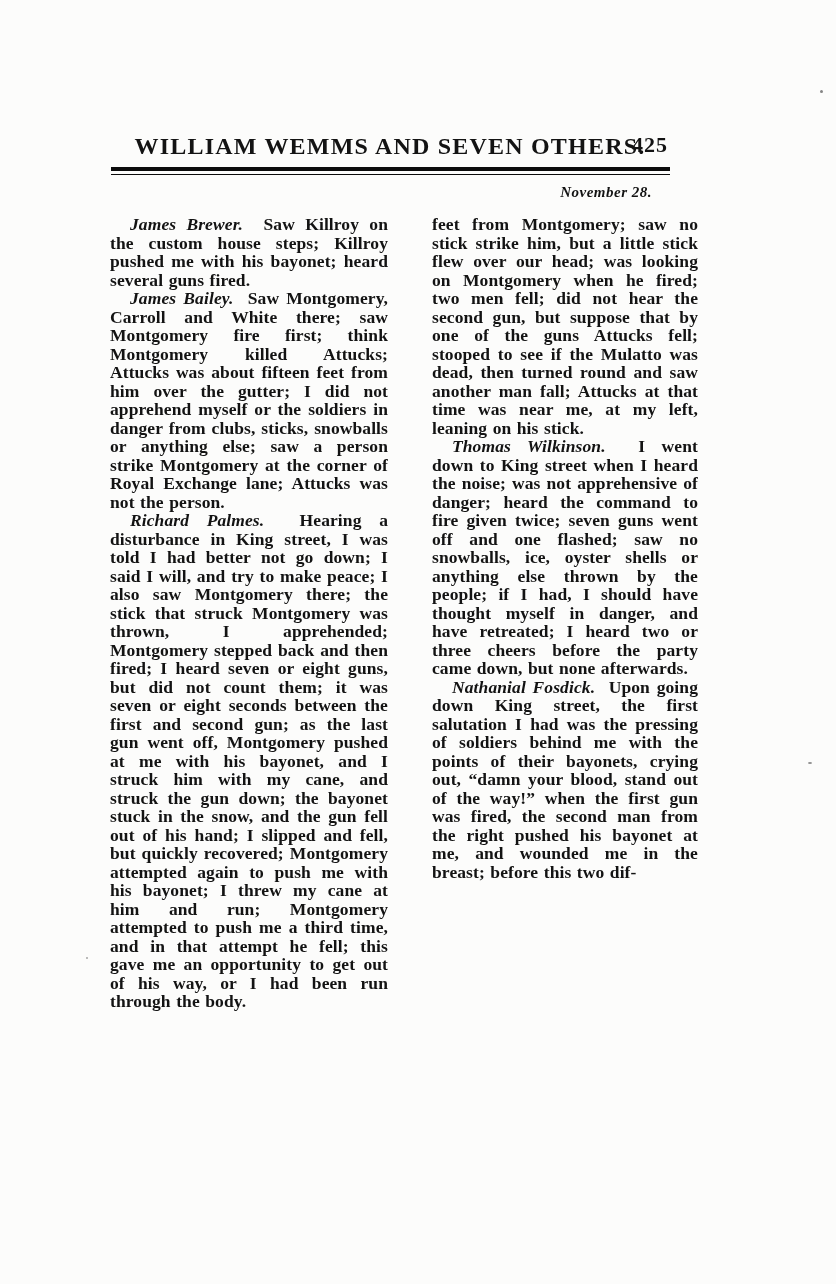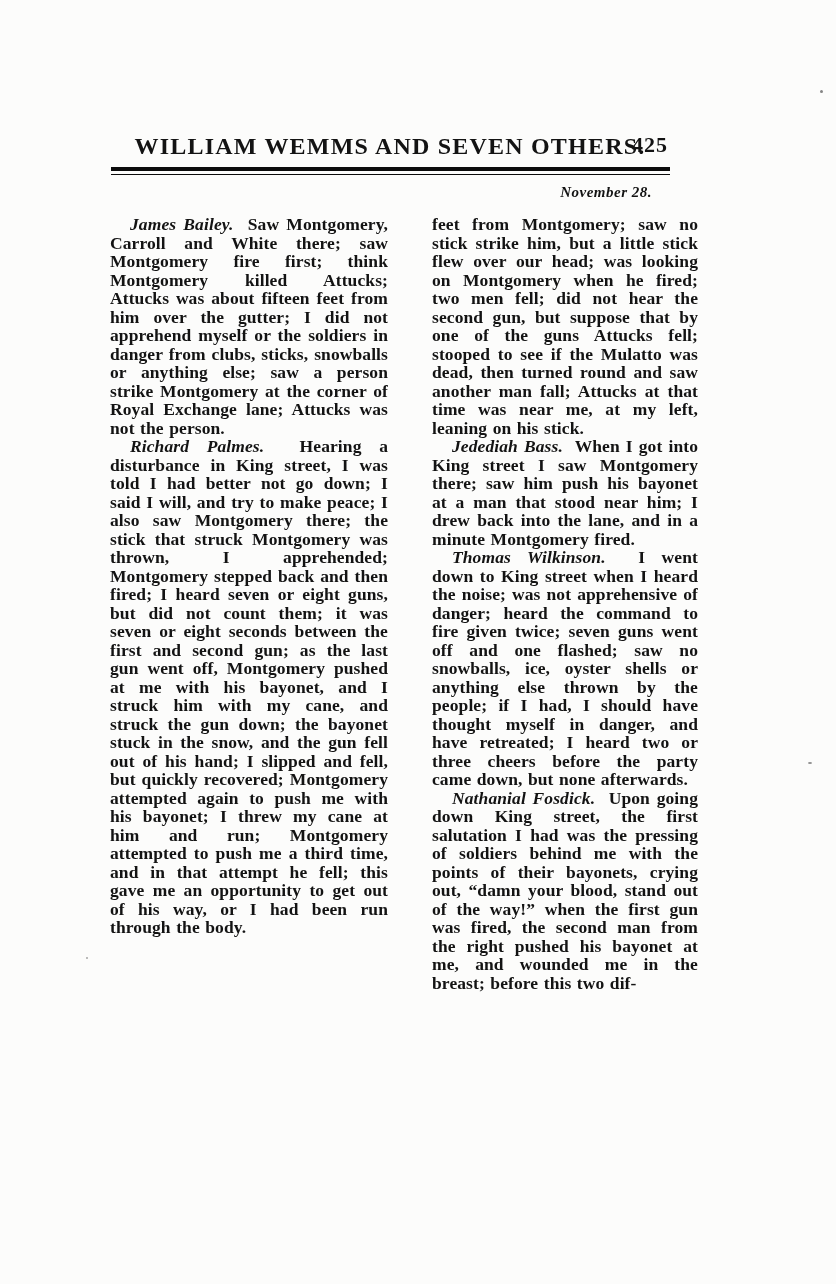--- a/index.html
+++ b/index.html
@@ -73,26 +73,26 @@
   <div class="running-header">
     <span class="header-title">WILLIAM WEMMS AND SEVEN OTHERS.</span>
     <span class="page-number">425</span>
   </div>
 
   <div class="header-rule"></div>
 
   <div class="date-heading">November 28.</div>
 
   <div class="col col-left">
+      <p class="para"><span class="speaker">James Brewer.</span>&nbsp; Saw Killroy on the custom house steps; Killroy pushed me with his bayonet; heard several guns fired.</p>
       <p class="para"><span class="speaker">James Bailey.</span>&nbsp; Saw Montgomery, Carroll and White there; saw Montgomery fire first; think Montgomery killed Attucks; Attucks was about fifteen feet from him over the gutter; I did not apprehend myself or the soldiers in danger from clubs, sticks, snowballs or anything else; saw a person strike Montgomery at the corner of Royal Exchange lane; Attucks was not the person.</p>
       <p class="para"><span class="speaker">Richard Palmes.</span>&nbsp; Hearing a disturbance in King street, I was told I had better not go down; I said I will, and try to make peace; I also saw Montgomery there; the stick that struck Montgomery was thrown, I apprehended; Montgomery stepped back and then fired; I heard seven or eight guns, but did not count them; it was seven or eight seconds between the first and second gun; as the last gun went off, Montgomery pushed at me with his bayonet, and I struck him with my cane, and struck the gun down; the bayonet stuck in the snow, and the gun fell out of his hand; I slipped and fell, but quickly recovered; Montgomery attempted again to push me with his bayonet; I threw my cane at him and run; Montgomery attempted to push me a third time, and in that attempt he fell; this gave me an opportunity to get out of his way, or I had been run through the body.</p>
     </div>
   <div class="col col-right">
       <p class="para no-indent">feet from Montgomery; saw no stick strike him, but a little stick flew over our head; was looking on Montgomery when he fired; two men fell; did not hear the second gun, but suppose that by one of the guns Attucks fell; stooped to see if the Mulatto was dead, then turned round and saw another man fall; Attucks at that time was near me, at my left, leaning on his stick.</p>
-      <p class="para"><span class="speaker">Jedediah Bass.</span>&nbsp; When I got into King street I saw Montgomery there; saw him push his bayonet at a man that stood near him; I drew back into the lane, and in a minute Montgomery fired.</p>
       <p class="para"><span class="speaker">Thomas Wilkinson.</span>&nbsp; I went down to King street when I heard the noise; was not apprehensive of danger; heard the command to fire given twice; seven guns went off and one flashed; saw no snowballs, ice, oyster shells or anything else thrown by the people; if I had, I should have thought myself in danger, and have retreated; I heard two or three cheers before the party came down, but none afterwards.</p>
       <p class="para"><span class="speaker">Nathanial Fosdick.</span>&nbsp; Upon going down King street, the first salutation I had was the pressing of soldiers behind me with the points of their bayonets, crying out, “damn your blood, stand out of the way!” when the first gun was fired, the second man from the right pushed his bayonet at me, and wounded me in the breast; before this two dif-</p>
     </div>
 
   <div class="speck speck-1"></div>
   <div class="speck speck-2"></div>
   <div class="speck speck-3"></div>
 
 </div>
 

